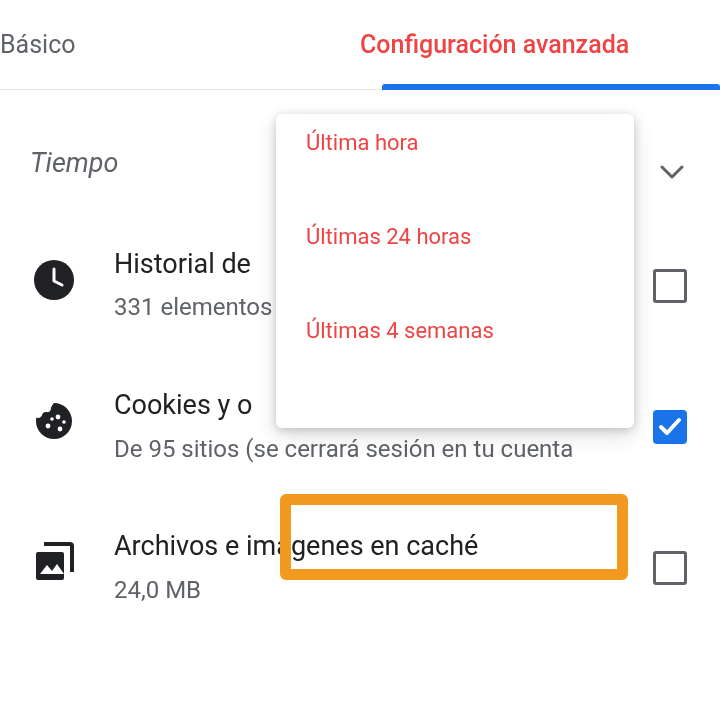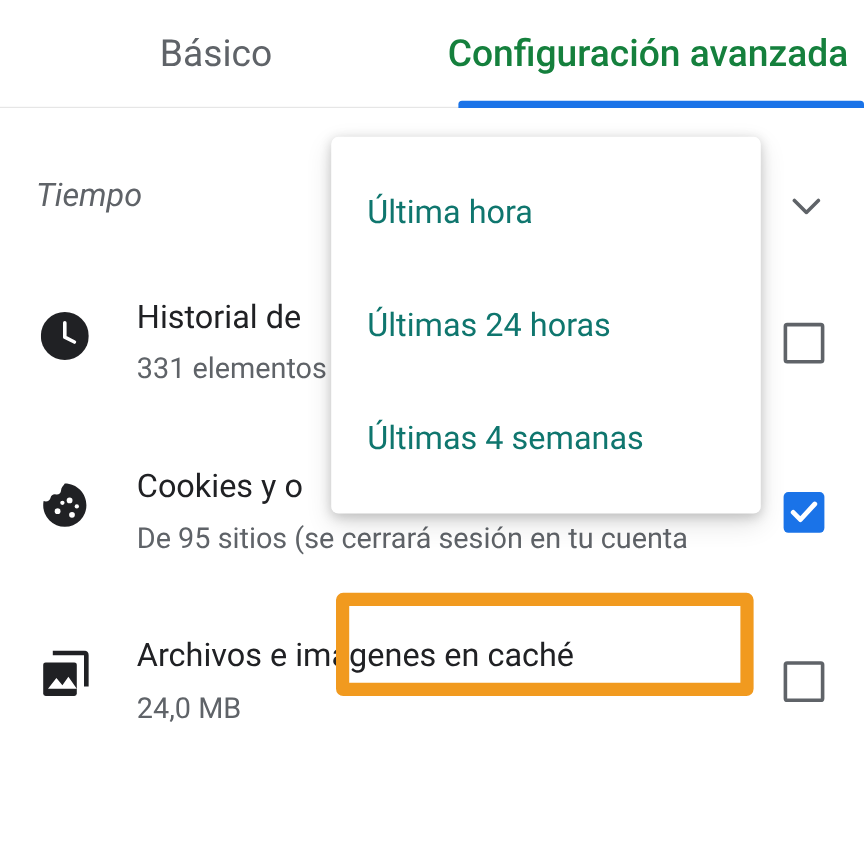--- a/index.html
+++ b/index.html
@@ -14,27 +14,27 @@
   }
   .tabs {
     display: flex;
     height: 90px;
     border-bottom: 1px solid #e6e6e6;
   }
   .tab {
     flex: 1;
     display: flex;
     align-items: center;
-    justify-content: center;
-    font-size: 31px;
+    justify-content: flex-start;
+    font-size: 25px;
     position: relative;
     cursor: pointer;
   }
   .tab-basic { color: #5f6368; }
-  .tab-advanced { color: #15803d; font-weight: 500; }
+  .tab-advanced { color: #ef4444; font-weight: 500; }
   .tab-advanced::after {
     content: "";
     position: absolute;
     left: 22px;
     right: 0;
     bottom: -1px;
     height: 6px;
     background: #1a73e8;
     border-radius: 3px 3px 0 0;
   }
@@ -116,26 +116,26 @@
     top: 114px;
     left: 276px;
     width: 358px;
     background: #fff;
     border-radius: 6px;
     box-shadow: 0 2px 10px rgba(0,0,0,0.18), 0 8px 22px rgba(0,0,0,0.12);
     padding: 16px 0 16px 0;
     z-index: 10;
   }
   .dropdown-item {
-    font-size: 27px;
-    color: #0f766e;
+    font-size: 22px;
+    color: #ef4444;
     padding: 0 30px;
     height: 94px;
     display: flex;
-    align-items: center;
+    align-items: flex-start;
     cursor: pointer;
   }
   .highlight-box {
     position: absolute;
     top: 494px;
     left: 280px;
     width: 348px;
     height: 86px;
     border: 11px solid #f19a1f;
     border-radius: 6px;

